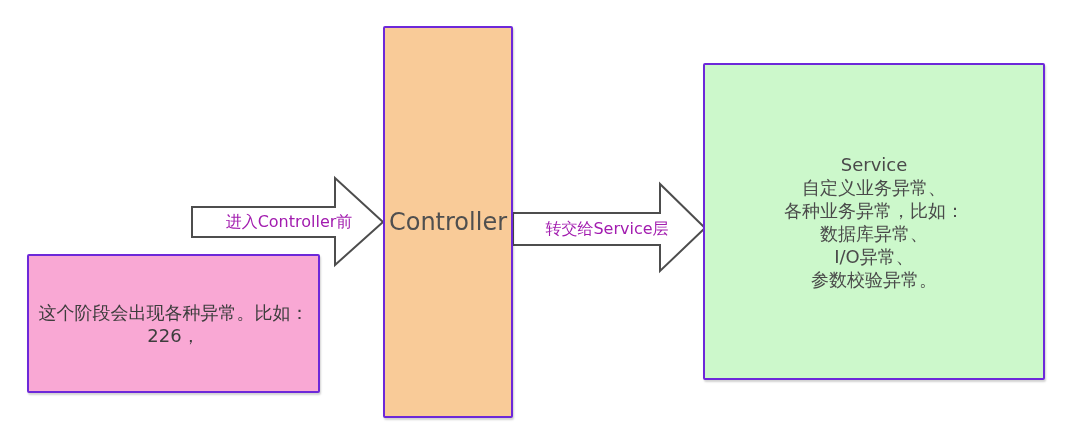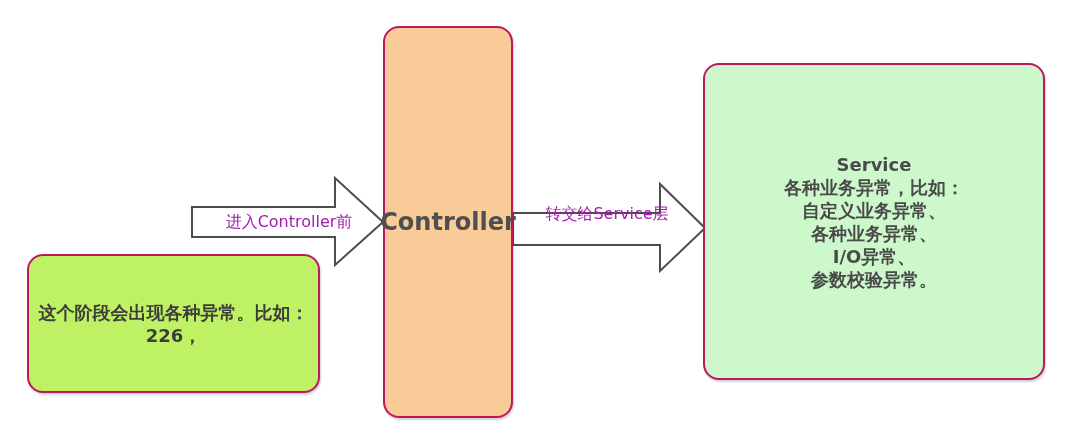--- a/index.html
+++ b/index.html
@@ -18,28 +18,27 @@
   .arrow-layer {
     position: absolute;
     left: 0;
     top: 0;
     width: 1080px;
     height: 443px;
   }
   .node {
     position: absolute;
     box-sizing: border-box;
-    border: 2px solid #be185d;
-    border-radius: 16px;
+    border: 2px solid #6d28d9;
+    border-radius: 2px;
     display: flex;
     align-items: center;
     justify-content: center;
     text-align: center;
     box-shadow: 1px 2px 2px rgba(0,0,0,0.18);
-    font-weight: bold;
   }
   .controller-node {
     left: 383px;
     top: 26px;
     width: 130px;
     height: 392px;
     background: #f9cb98;
     color: #4f4f4f;
     font-size: 24px;
   }
@@ -51,64 +50,64 @@
     background: #ccf8cb;
     color: #4a4a4a;
     font-size: 18px;
     line-height: 23px;
   }
   .note-box {
     left: 27px;
     top: 254px;
     width: 293px;
     height: 139px;
-    background: #bef264;
+    background: #f9a8d4;
     color: #3d3d3d;
     font-size: 18px;
     line-height: 23px;
   }
   .lines div {
     white-space: nowrap;
   }
   .arrow-label {
     position: absolute;
     transform: translate(-50%, -50%);
     font-size: 16px;
     color: #a21caf;
     white-space: nowrap;
   }
   .arrow-label.to-controller {
     left: 289px;
     top: 222px;
   }
   .arrow-label.to-service {
     left: 607px;
-    top: 214px;
+    top: 229px;
   }
 </style>
 </head>
 <body>
 
 <div class="canvas">
 
   <svg class="arrow-layer" viewBox="0 0 1080 443" xmlns="http://www.w3.org/2000/svg">
     <path d="M192 207 L335 207 L335 178 L383 222 L335 265 L335 237 L192 237 Z" fill="#ffffff" stroke="#4d4d4d" stroke-width="2"></path>
     <path d="M513 213 L660 213 L660 184 L705 228 L660 271 L660 245 L513 245 Z" fill="#ffffff" stroke="#4d4d4d" stroke-width="2"></path>
   </svg>
 
   <div class="node controller-node">
     <div>Controller</div>
   </div>
 
   <div class="node service-node">
     <div class="lines">
       <div>Service</div>
+      <div>自定义业务异常、</div>
       <div>各种业务异常，比如：</div>
-      <div>自定义业务异常、</div>
-      <div>各种业务异常、</div>
+      <div>数据库异常、</div>
       <div>I/O异常、</div>
       <div>参数校验异常。</div>
     </div>
   </div>
 
   <div class="node note-box">
     <div class="lines">
       <div>这个阶段会出现各种异常。比如：</div>
       <div>226，</div>
     </div>

